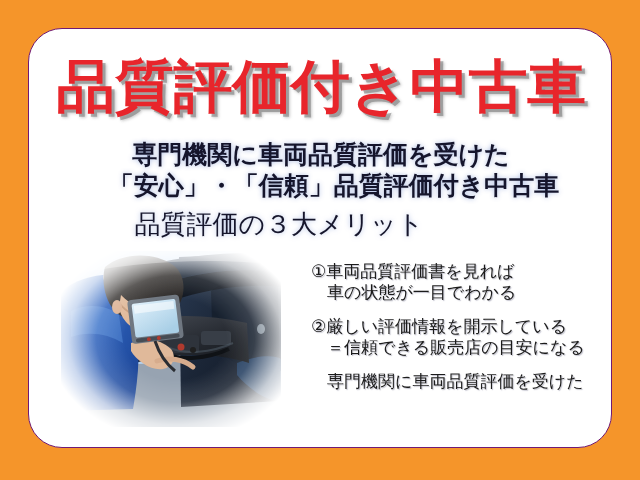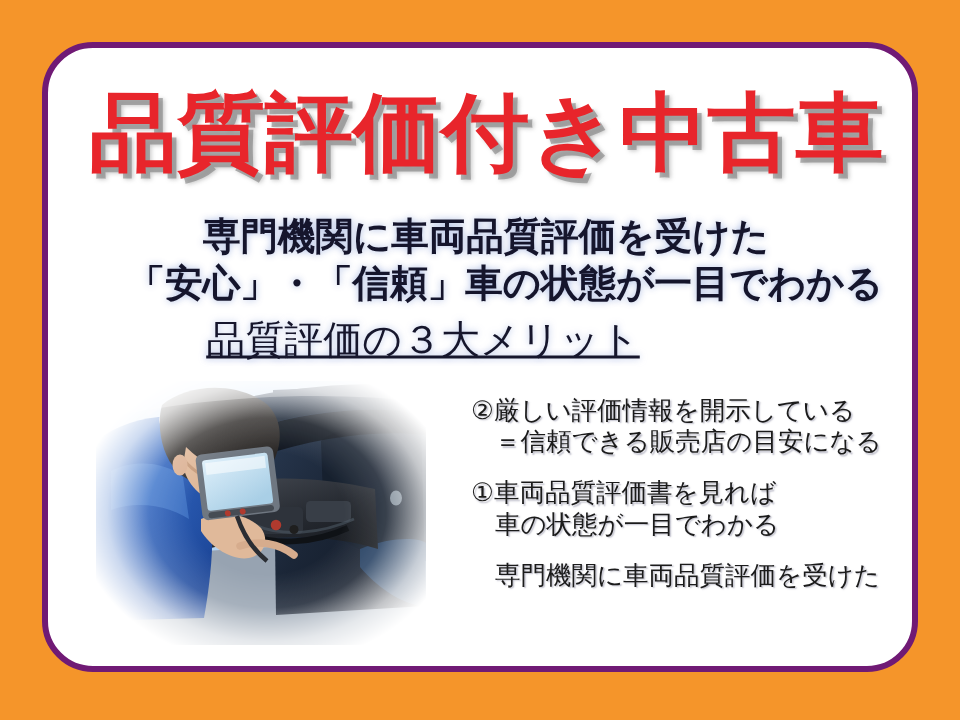--- a/index.html
+++ b/index.html
@@ -25,21 +25,21 @@
 
   
   #card {
     position: absolute;
     left: 28px;
     top: 28px;
     width: 584px;
     height: 420px;
     background: #ffffff;
     border-radius: 34px;
-    border: 4px solid #701a75;
+    border: 1px solid #701a75;
     box-sizing: border-box;
     overflow: hidden;
   }
 
   
   #title-wrap {
     position: absolute;
     left: 0;
     top: 26px;
     width: 584px;
@@ -93,21 +93,20 @@
     width: 500px;
     text-align: center;
     color: #16162c;
     font-size: 26px;
     line-height: 30px;
     font-weight: normal;
     white-space: nowrap;
     text-shadow:
         0 0 5px rgba(150,170,220,0.75),
         1px 1px 0 rgba(255,255,255,0.85);
-    text-decoration: underline;
   }
 
   
   #photo {
     position: absolute;
     left: 32px;
     top: 222px;
     width: 220px;
     height: 176px;
     overflow: hidden;
@@ -152,21 +151,21 @@
 <div id="banner">
 
   <div id="card">
 
     <div id="title-wrap">
       <span id="main-title">品質評価付き中古車</span>
     </div>
 
     <div id="subtitle">
       <span class="line line-1">専門機関に車両品質評価を受けた</span>
-      <span class="line line-2">「安心」・「信頼」車の状態が一目でわかる</span>
+      <span class="line line-2">「安心」・「信頼」品質評価付き中古車</span>
     </div>
 
     <div id="section-heading">品質評価の３大メリット</div>
 
     <div id="photo">
       <div class="photo-inner">
         <svg viewBox="0 0 220 176" xmlns="http://www.w3.org/2000/svg">
           <defs>
             <linearGradient id="skyG" x1="0" y1="0" x2="0.4" y2="1">
               <stop offset="0%" stop-color="#eaf3fd"></stop>
@@ -249,29 +248,29 @@
           <path d="M94 90 C98 102 104 112 114 120" stroke="#2a2d33" stroke-width="3" fill="none"></path>
 
           <path d="M0 0 L220 0 L220 14 C150 6 70 10 0 26 Z" fill="#ffffff" opacity="0.35"></path>
         </svg>
       </div>
     </div>
 
     <div id="benefits">
 
       <div class="benefit">
+        <span class="b-line b-line-1"><span>①</span><span>車両品質評価書を見れば</span></span>
+        <span class="b-line b-line-2">車の状態が一目でわかる</span>
+      </div>
+
+      <div class="benefit">
         <span class="b-line b-line-1"><span>②</span><span>厳しい評価情報を開示している</span></span>
         <span class="b-line b-line-2">＝信頼できる販売店の目安になる</span>
       </div>
 
       <div class="benefit">
-        <span class="b-line b-line-1"><span>①</span><span>車両品質評価書を見れば</span></span>
-        <span class="b-line b-line-2">車の状態が一目でわかる</span>
-      </div>
-
-      <div class="benefit">
         <span class="b-line b-line-2">専門機関に車両品質評価を受けた</span>
       </div>
 
     </div>
 
   </div>
 </div>
 
 </body></html>

